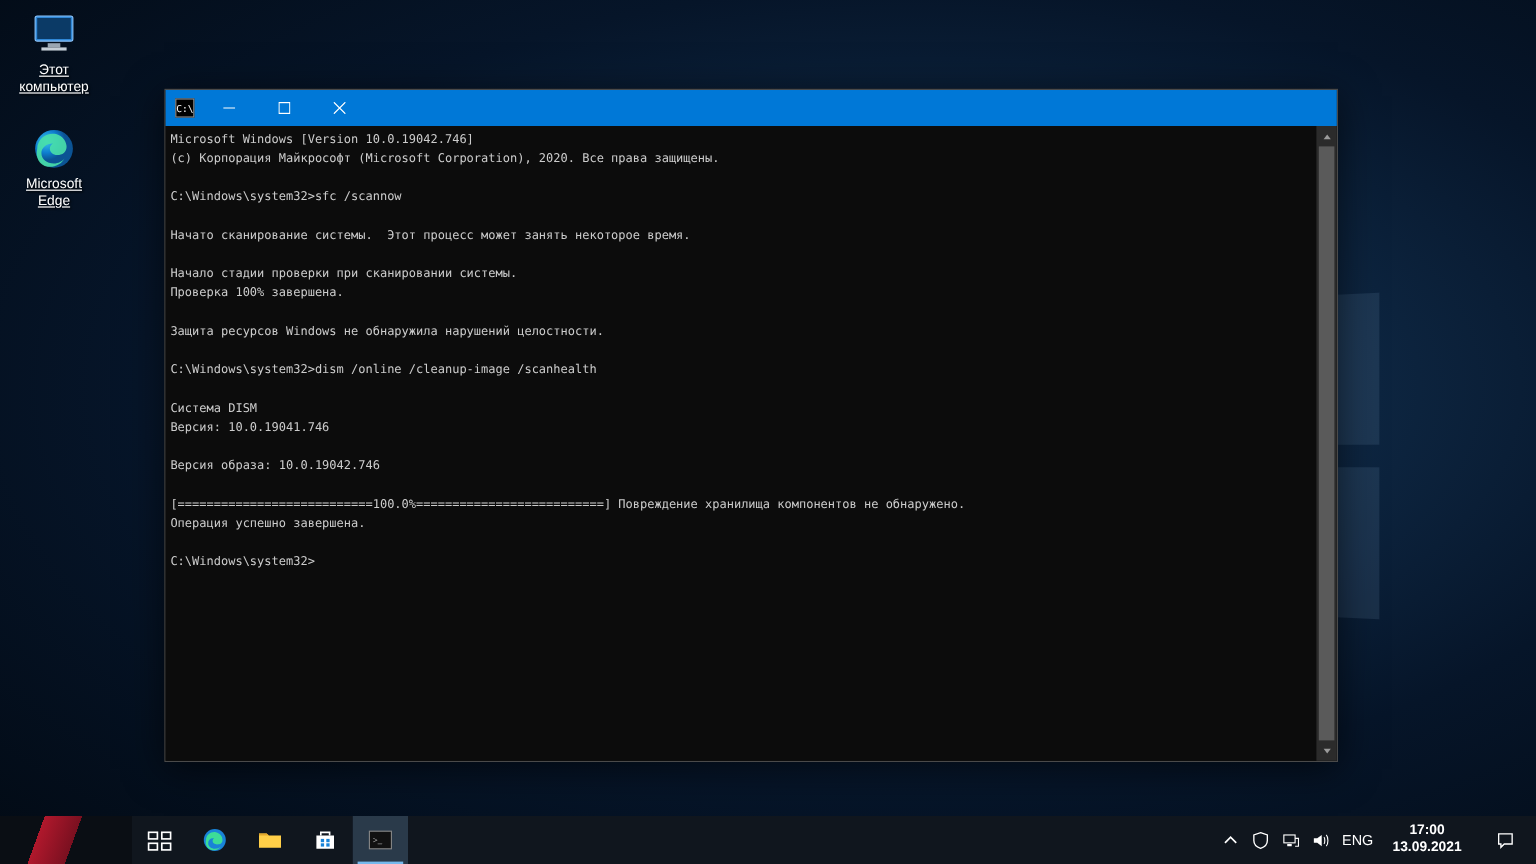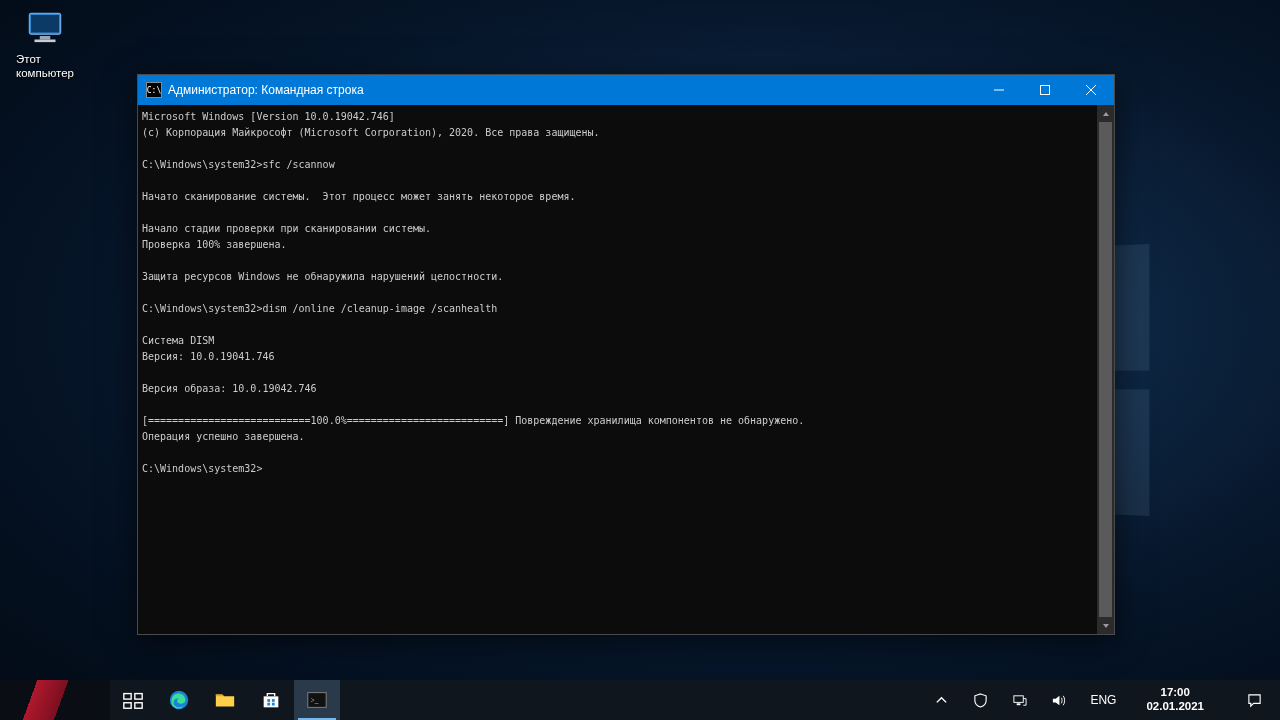--- a/index.html
+++ b/index.html
@@ -26,21 +26,22 @@
 
   
   .desktop-icons {
     position: absolute; left: 8px; top: 6px;
     display: flex; flex-direction: column; gap: 18px;
     width: 74px;
   }
   .desktop-icon {
     display: flex; flex-direction: column; align-items: center;
     cursor: pointer; padding: 2px;
-    text-align: left;
+    text-align: center;
+    text-decoration: underline;
   }
   .desktop-icon .ic {
     width: 42px; height: 42px;
     display: flex; align-items: center; justify-content: center;
   }
   .desktop-icon span.lbl {
     font-size: 11.5px; line-height: 1.25;
     text-shadow: 1px 1px 2px #000;
     margin-top: 2px;
   }
@@ -121,21 +122,21 @@
     display:flex; align-items:center; justify-content:center;
     cursor:pointer; position:relative;
   }
   .tbtn.active::after{
     content:""; position:absolute; bottom:0; left:4px; right:4px; height:2px;
     background:#76b9ed;
   }
   .tbtn.active { background:#2a3a4a; }
   .tbtn svg, .tbtn .glyph { width:22px; height:22px; }
   .tray {
-    margin-left:auto; display:flex; align-items:center; gap:24px;
+    margin-left:auto; display:flex; align-items:center; gap:10px;
     padding: 0 6px; font-size:12px;
   }
   .tray .tritem { cursor:pointer; display:flex; align-items:center; }
   .tray svg { width:15px; height:15px; fill:#fff; }
   .clock { text-align:center; line-height:1.2; font-size:11.5px; padding:0 6px; cursor:pointer;font-weight:bold;}
   .notif { width:40px; height:40px; display:flex; align-items:center; justify-content:center; cursor:pointer;}
 </style>
 </head>
 <body>
 
@@ -151,26 +152,41 @@
     <div class="ic">
       <svg viewBox="0 0 48 48">
           <rect x="6" y="6" width="36" height="24" rx="2" fill="#2f87d6" stroke="#8ec7ff"></rect>
           <rect x="8" y="8" width="32" height="20" fill="#0b3a66"></rect>
           <rect x="18" y="32" width="12" height="4" fill="#9aa6b2"></rect>
           <rect x="12" y="36" width="24" height="3" fill="#c5ced6"></rect>
         </svg>
     </div>
     <span class="lbl">Этот<br>компьютер</span>
   </div>
+  <div class="desktop-icon">
+    <div class="ic">
+      <svg viewBox="0 0 48 48">
+          <defs>
+            <radialGradient id="eg" cx="30%" cy="30%">
+              <stop offset="0%" stop-color="#3cc8e6"></stop>
+              <stop offset="60%" stop-color="#0f7fd1"></stop>
+              <stop offset="100%" stop-color="#0b5394"></stop>
+            </radialGradient>
+          </defs>
+          <circle cx="24" cy="24" r="18" fill="url(#eg)"></circle>
+          <path d="M8 24c0-10 10-16 18-14 7 2 10 8 10 12 0 5-4 8-9 8-4 0-7-3-7-6 0-2 1-4 3-5-6 0-11 4-11 9 0 6 5 10 12 10 4 0 8-2 10-5-3 6-10 9-16 8C10 40 6 32 8 24Z" fill="#49e0a8" opacity=".9"></path>
+        </svg>
+    </div>
+    <span class="lbl">Microsoft<br>Edge</span>
+  </div>
 </div>
 
 <div class="cmd-window">
   <div class="titlebar">
     <div class="ticon">C:\</div>
-    <div class="ttext">Администратор: Командная строка</div>
     <div class="winbtn">
       <svg viewBox="0 0 10 10">
           <path d="M0 5h10" stroke="#fff" stroke-width="1"></path>
         </svg>
     </div>
     <div class="winbtn">
       <svg viewBox="0 0 10 10">
           <rect x="0.5" y="0.5" width="9" height="9" fill="none" stroke="#fff" stroke-width="1"></rect>
         </svg>
     </div>
@@ -283,21 +299,21 @@
       </div>
     <div class="tritem">
         <svg viewBox="0 0 16 16">
           <path d="M2 6h3l4-3v10l-4-3H2Z" fill="#fff"></path>
           <path d="M11 5c1 1 1 5 0 6M13 3c2 2 2 8 0 10" fill="none" stroke="#fff"></path>
         </svg>
       </div>
     <div class="tritem" style="font-size:12px;">ENG</div>
     <div class="clock">
       <div>17:00</div>
-      <div>02.01.2021</div>
+      <div>13.09.2021</div>
     </div>
     <div class="notif">
         <svg viewBox="0 0 16 16" width="16" height="16">
           <path d="M2 2h12v9H7l-3 3v-3H2Z" fill="none" stroke="#fff" stroke-width="1.2"></path>
         </svg>
       </div>
   </div>
 </div>
 
 </body></html>

